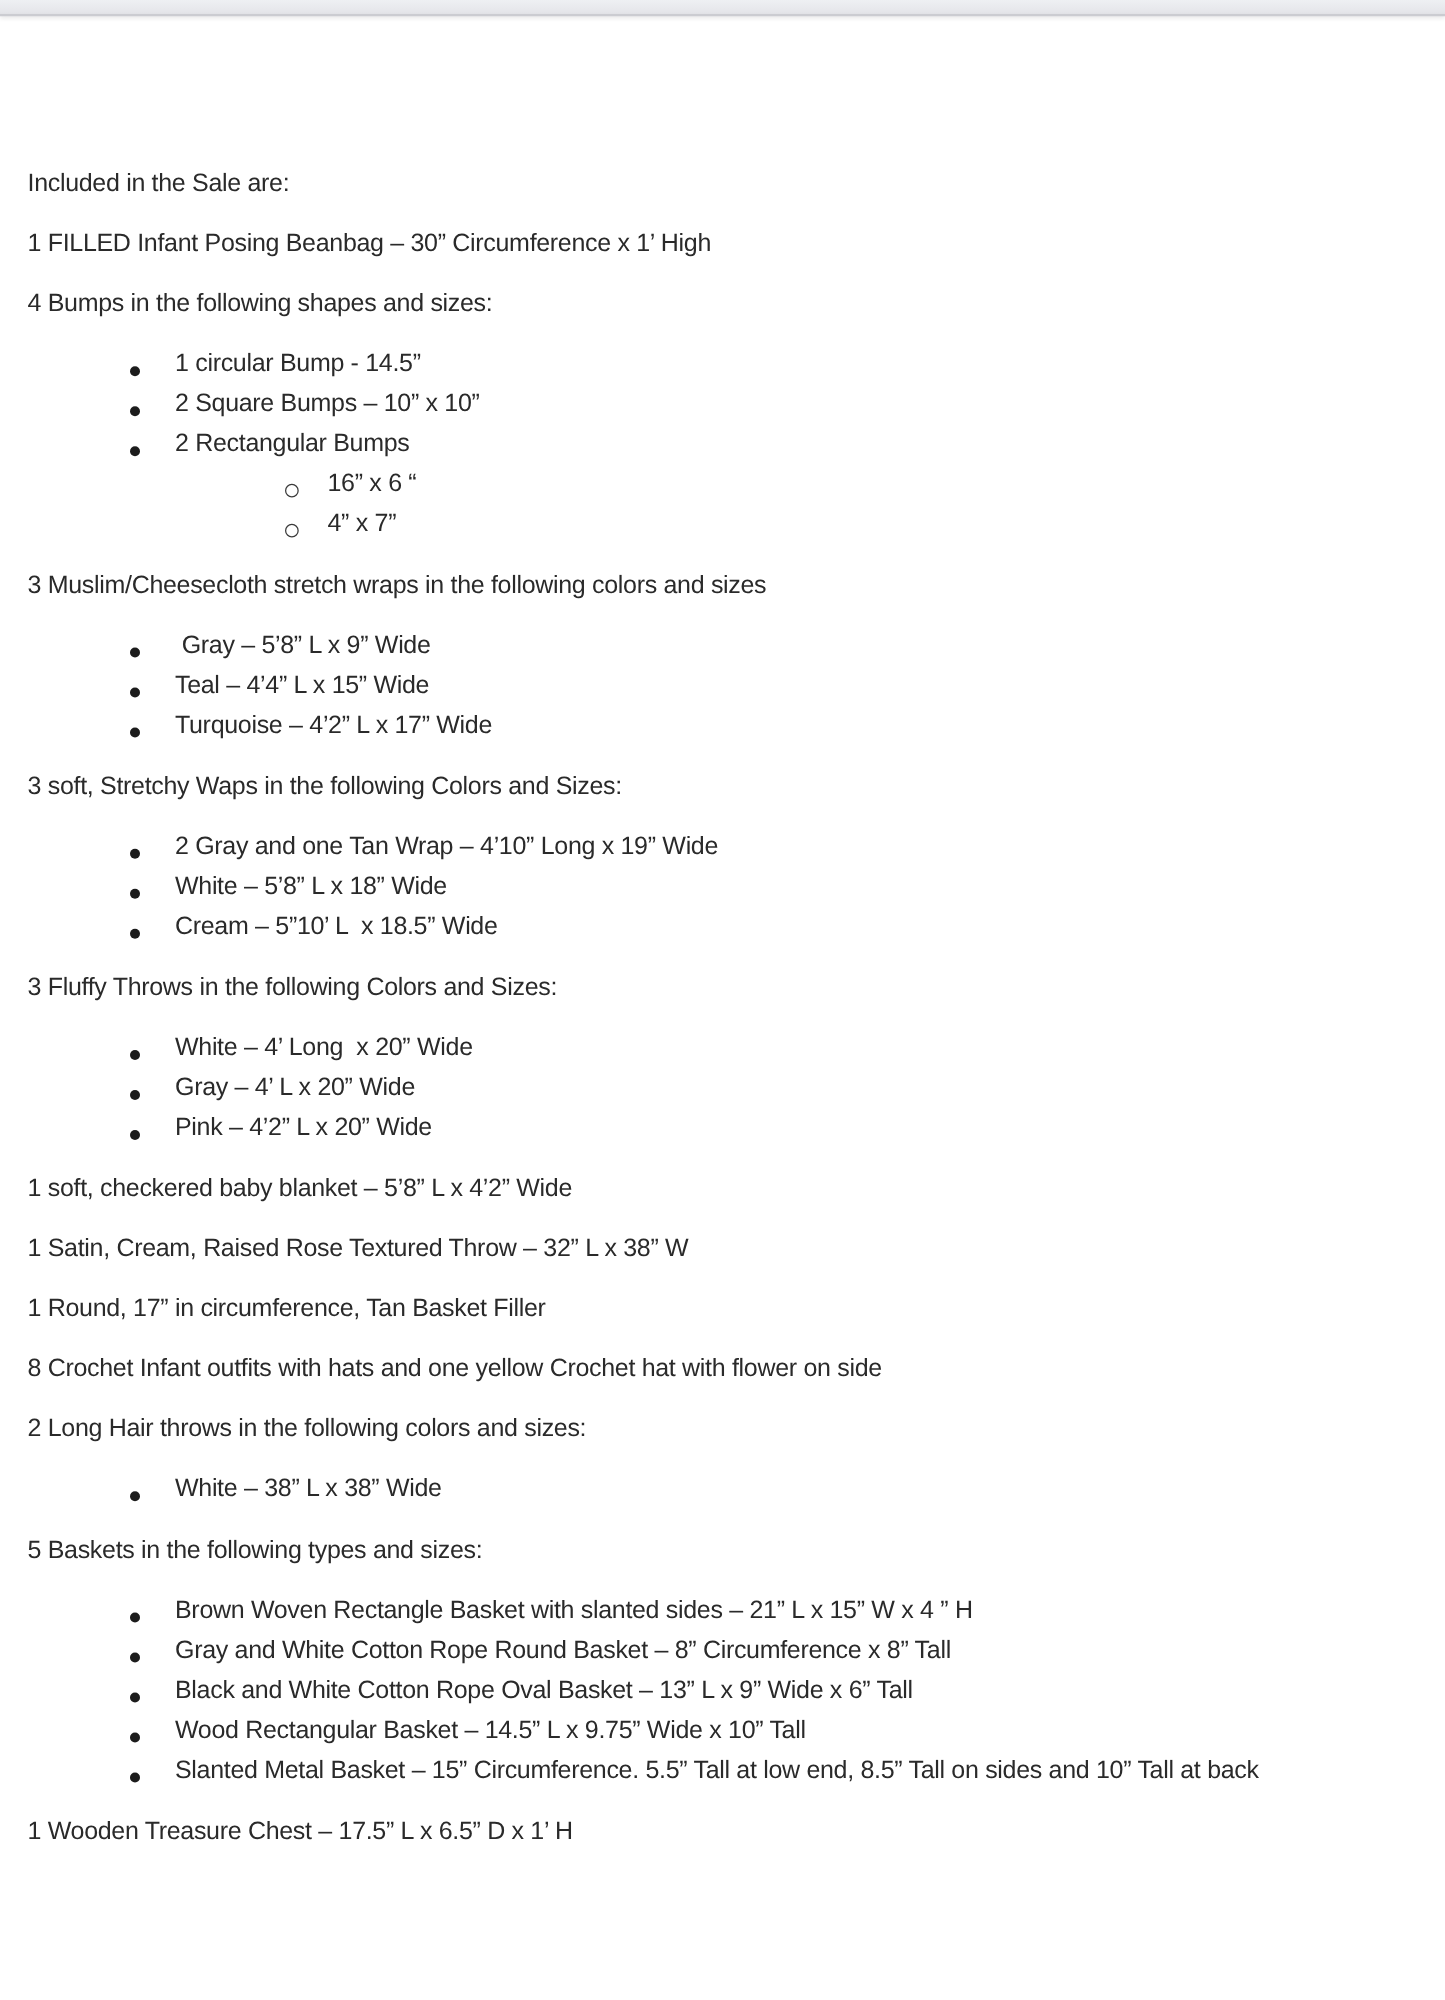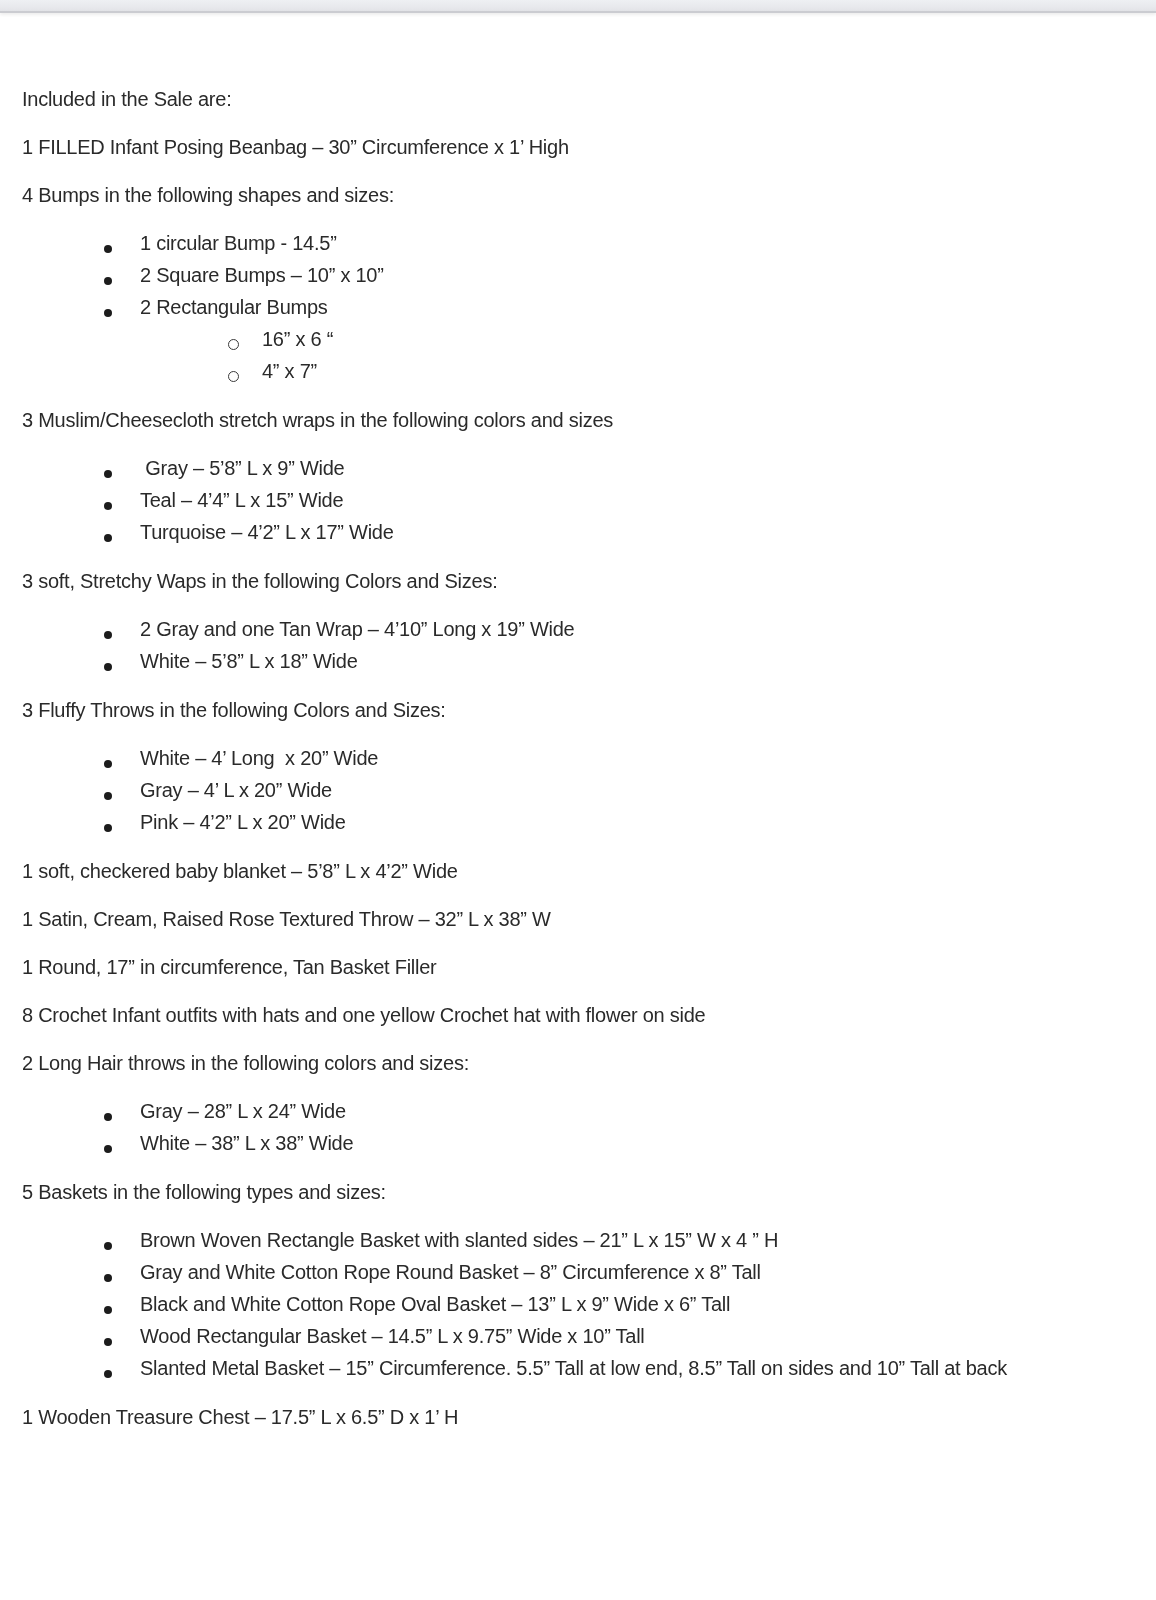--- a/index.html
+++ b/index.html
@@ -14,21 +14,21 @@
     font-family: "Liberation Sans", "DejaVu Sans", sans-serif;
     color: #2a2a2a;
   }
   .top-bar {
     height: 11px;
     background: linear-gradient(to bottom, #eef0f3 0%, #e7e8ec 70%, #e2e3e7 100%);
     border-bottom: 2px solid #cbccd1;
     box-shadow: 0 2px 3px rgba(0,0,0,0.07);
   }
   .doc {
-    padding: 70px 30px 0 22px;
+    padding: 118px 30px 0 22px;
     font-size: 20px;
     letter-spacing: -0.25px;
   }
   .doc p {
     margin: 0 0 16px 0;
     line-height: 32px;
     white-space: pre-wrap;
   }
   .list {
     margin: 2px 0 17px 0;
@@ -115,20 +115,24 @@
 
   <div class="list">
     <div class="li level1">
       <span class="marker"></span>
       <span class="li-text">2 Gray and one Tan Wrap – 4’10” Long x 19” Wide</span>
     </div>
     <div class="li level1">
       <span class="marker"></span>
       <span class="li-text">White – 5’8” L x 18” Wide</span>
     </div>
+    <div class="li level1">
+      <span class="marker"></span>
+      <span class="li-text">Cream – 5”10’ L  x 18.5” Wide</span>
+    </div>
   </div>
 
   <p>3 Fluffy Throws in the following Colors and Sizes:</p>
 
   <div class="list">
     <div class="li level1">
       <span class="marker"></span>
       <span class="li-text">White – 4’ Long  x 20” Wide</span>
     </div>
     <div class="li level1">
@@ -141,24 +145,20 @@
     </div>
   </div>
 
   <p>1 soft, checkered baby blanket – 5’8” L x 4’2” Wide</p>
   <p>1 Satin, Cream, Raised Rose Textured Throw – 32” L x 38” W</p>
   <p>1 Round, 17” in circumference, Tan Basket Filler</p>
   <p>8 Crochet Infant outfits with hats and one yellow Crochet hat with flower on side</p>
   <p>2 Long Hair throws in the following colors and sizes:</p>
 
   <div class="list">
-    <div class="li level1">
-      <span class="marker"></span>
-      <span class="li-text">Gray – 28” L x 24” Wide</span>
-    </div>
     <div class="li level1">
       <span class="marker"></span>
       <span class="li-text">White – 38” L x 38” Wide</span>
     </div>
   </div>
 
   <p>5 Baskets in the following types and sizes:</p>
 
   <div class="list">
     <div class="li level1">

